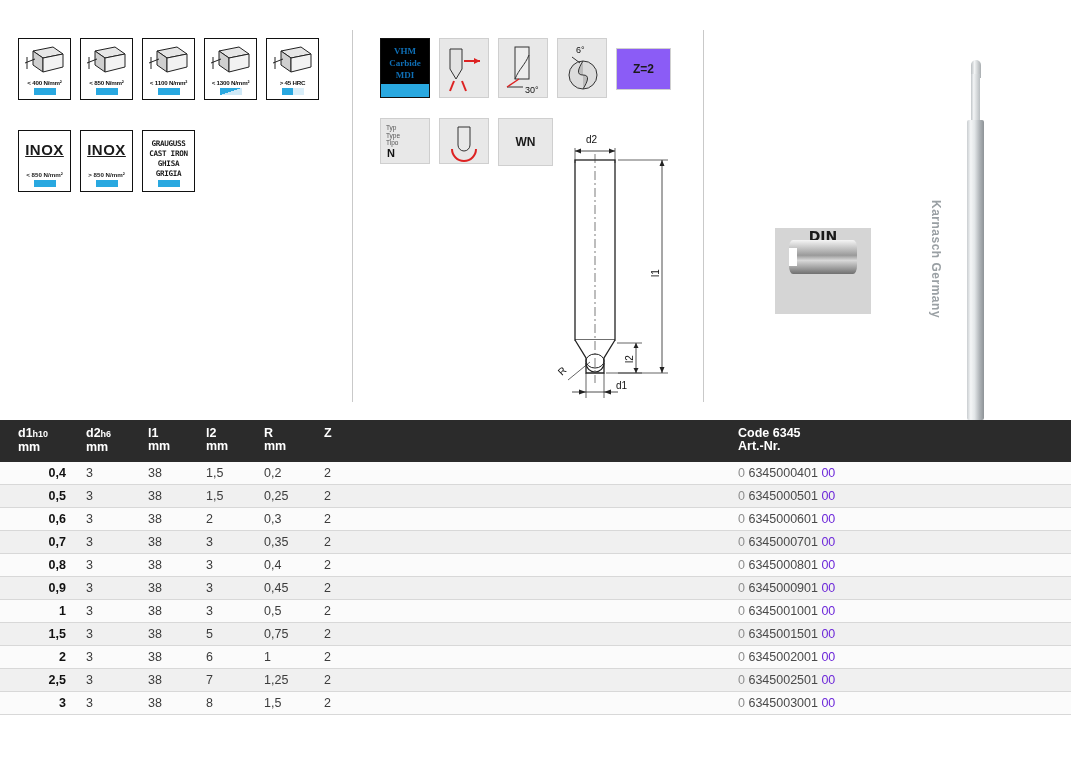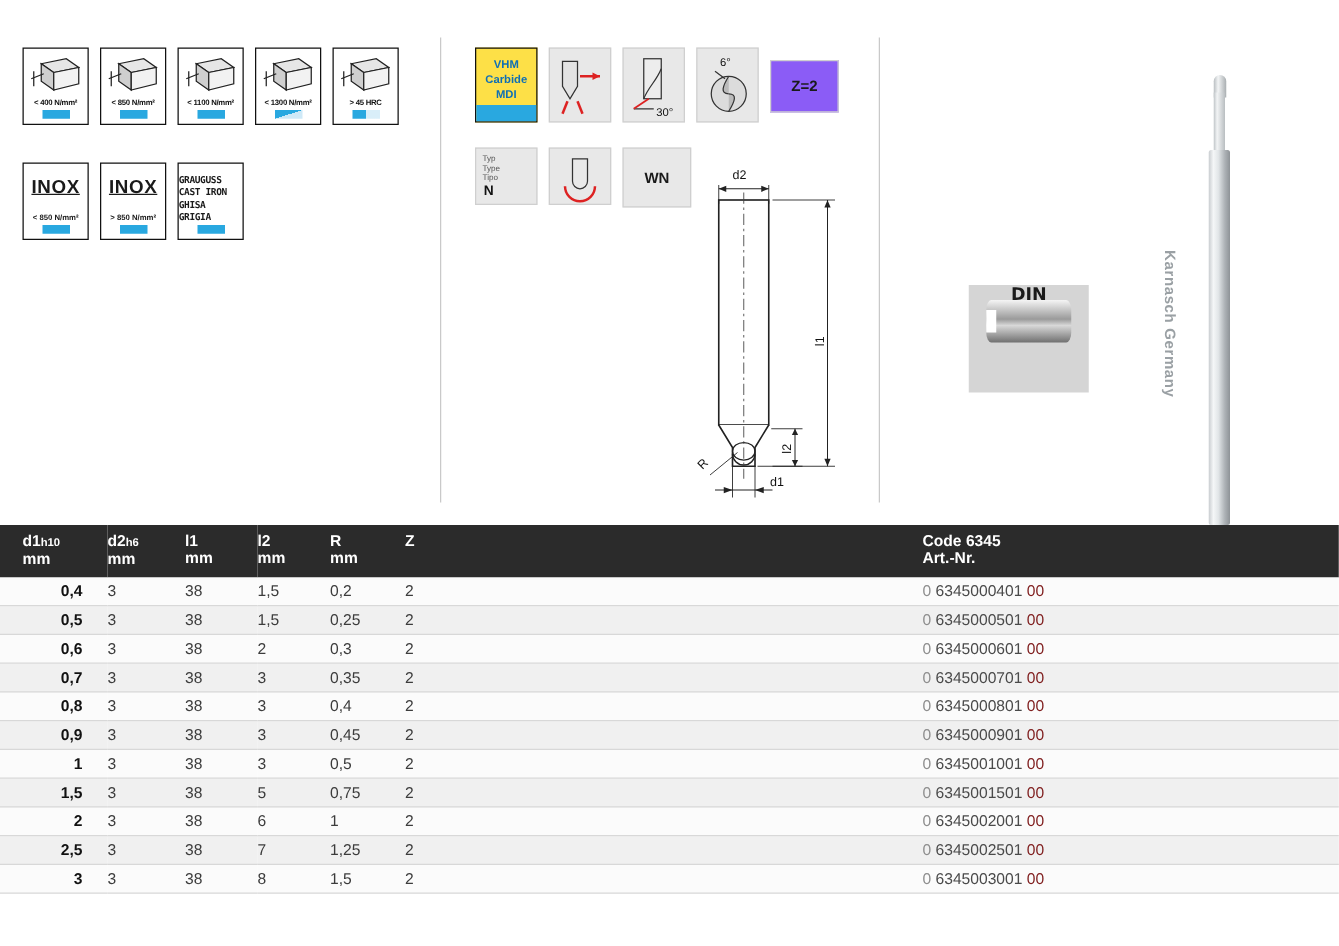--- a/index.html
+++ b/index.html
@@ -51,36 +51,36 @@
   }
   .inox-box .cap{
     position:absolute;left:0;bottom:13px;width:100%;text-align:center;
     font-size:6.2px;font-weight:bold;
   }
   .inox-box .bar{
     position:absolute;left:50%;transform:translateX(-50%);
     bottom:4px;width:22px;height:7px;background:#29a8e0;
   }
   .inox-box.gg .g{
-    position:absolute;left:0;top:8px;width:100%;text-align:left;
+    position:absolute;left:0;top:8px;width:100%;text-align:center;
     font-size:7.6px;font-weight:bold;line-height:10px;
     font-family:"DejaVu Sans Mono", monospace;letter-spacing:-.3px;
   }
 
   
   .vsep{position:absolute;left:352px;top:30px;width:1px;height:372px;background:#c9c9c9;}
   .vsep2{position:absolute;left:703px;top:30px;width:1px;height:372px;background:#c9c9c9;}
 
   
   .tech{position:absolute;left:380px;top:38px;display:flex;gap:9px;align-items:flex-start;}
   .tbox{
     width:50px;height:60px;border:1px solid #111;background:#fff;position:relative;box-sizing:border-box;
   }
   .tbox.grey{background:#e8e8e8;border-color:#cfcfcf;}
-  .tbox.vhm{background:#fde047;}
+  .tbox.vhm{background:#000000;font-family:Liberation Serif, serif;}
   .vhm-txt{
     position:absolute;top:6px;left:0;width:100%;text-align:center;
     font-size:9px;font-weight:bold;color:#0f6fb5;line-height:12px;
   }
   .vhm-bar{position:absolute;left:0;bottom:0;width:100%;height:13px;background:#29a8e0;}
   .z2{
     width:53px;height:40px;border:1px solid #111;background:#8b5cf6;border-color:#cfcfcf;
     display:flex;align-items:center;justify-content:center;
     font-size:12px;font-weight:bold;margin-top:10px;
   }
@@ -162,21 +162,21 @@
   tbody td{
     padding:4px 0;border-bottom:1px solid #d8d8d8;font-size:12.5px;color:#3c3c3c;
   }
   tbody td.c1{
     font-weight:bold;color:#111;text-align:right;width:48px;padding-right:20px;
   }
   tbody td.code{padding-left:14px;color:#4a4a4a;}
   tbody tr:nth-child(even){background:#f0f0f0;}
   tbody tr:nth-child(odd){background:#fbfbfb;}
   .code .pre{color:#8e8e8e;}
-  .code .post{color:#7f1d1d;}
+  .code .post{color:#6d28d9;}
 </style>
 </head>
 <body>
 
 <div class="page">
 
   <div class="top">
 
     <div class="mat-row">
       <div class="mat-box">

